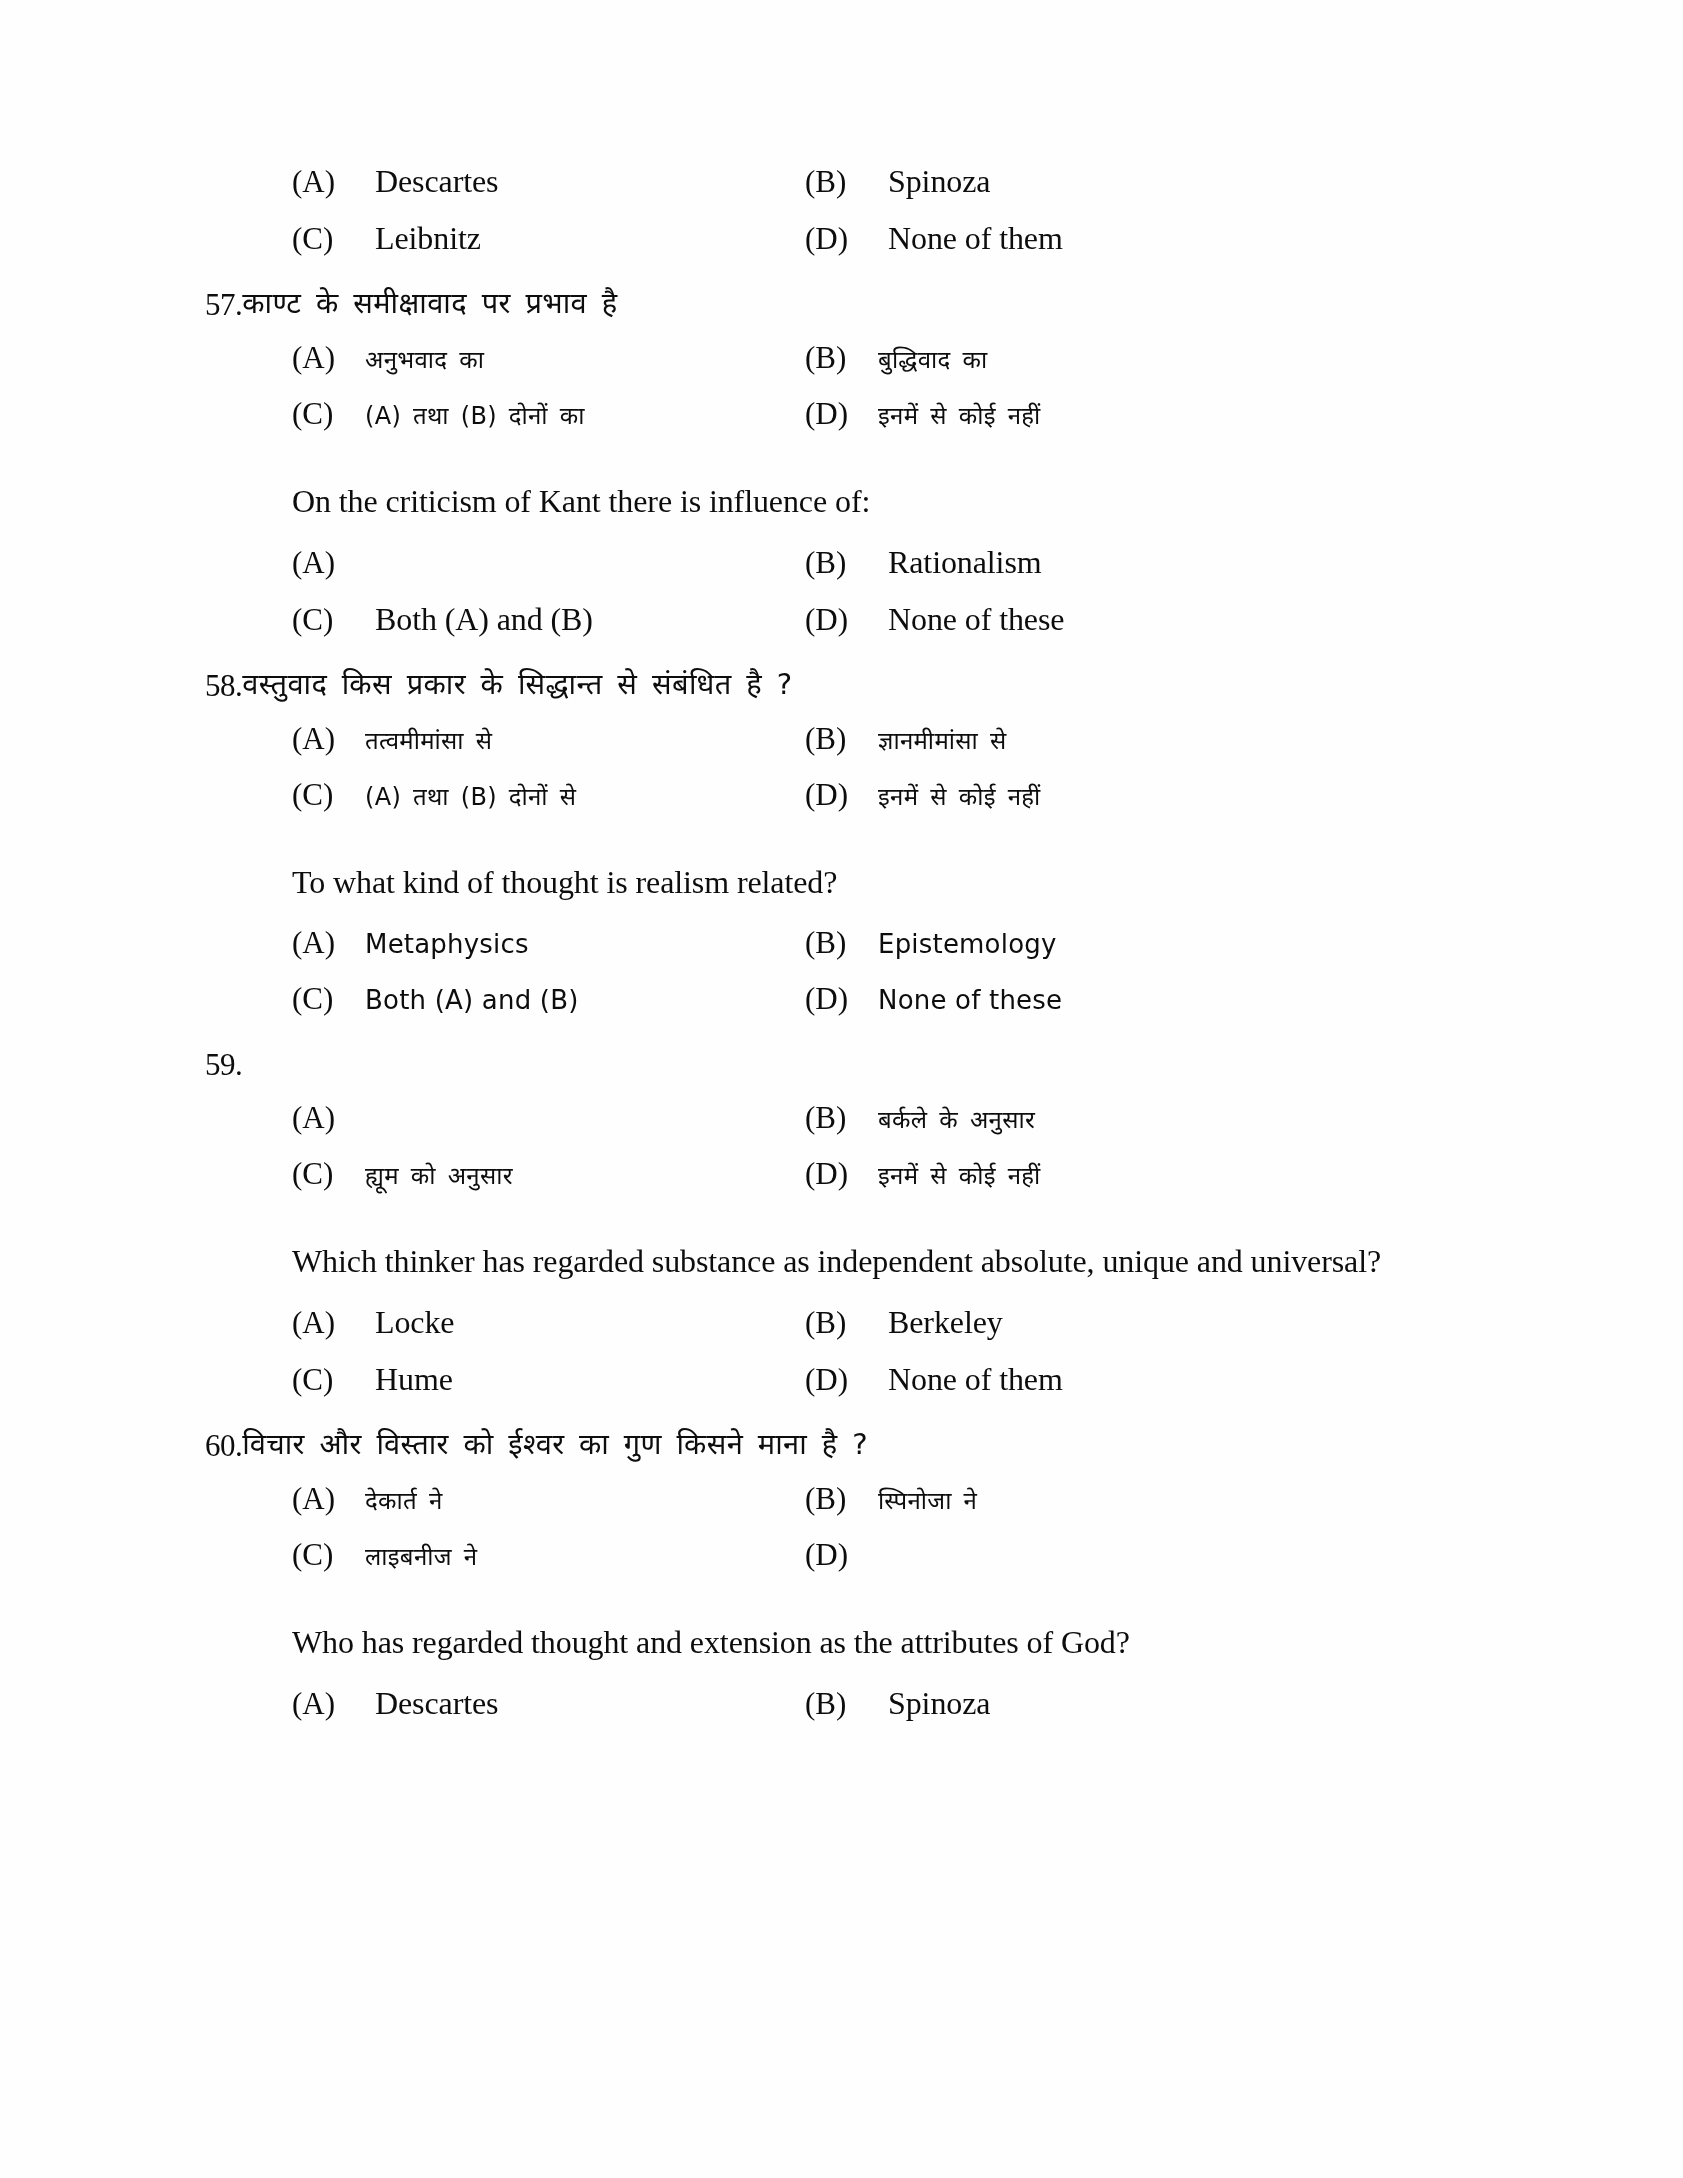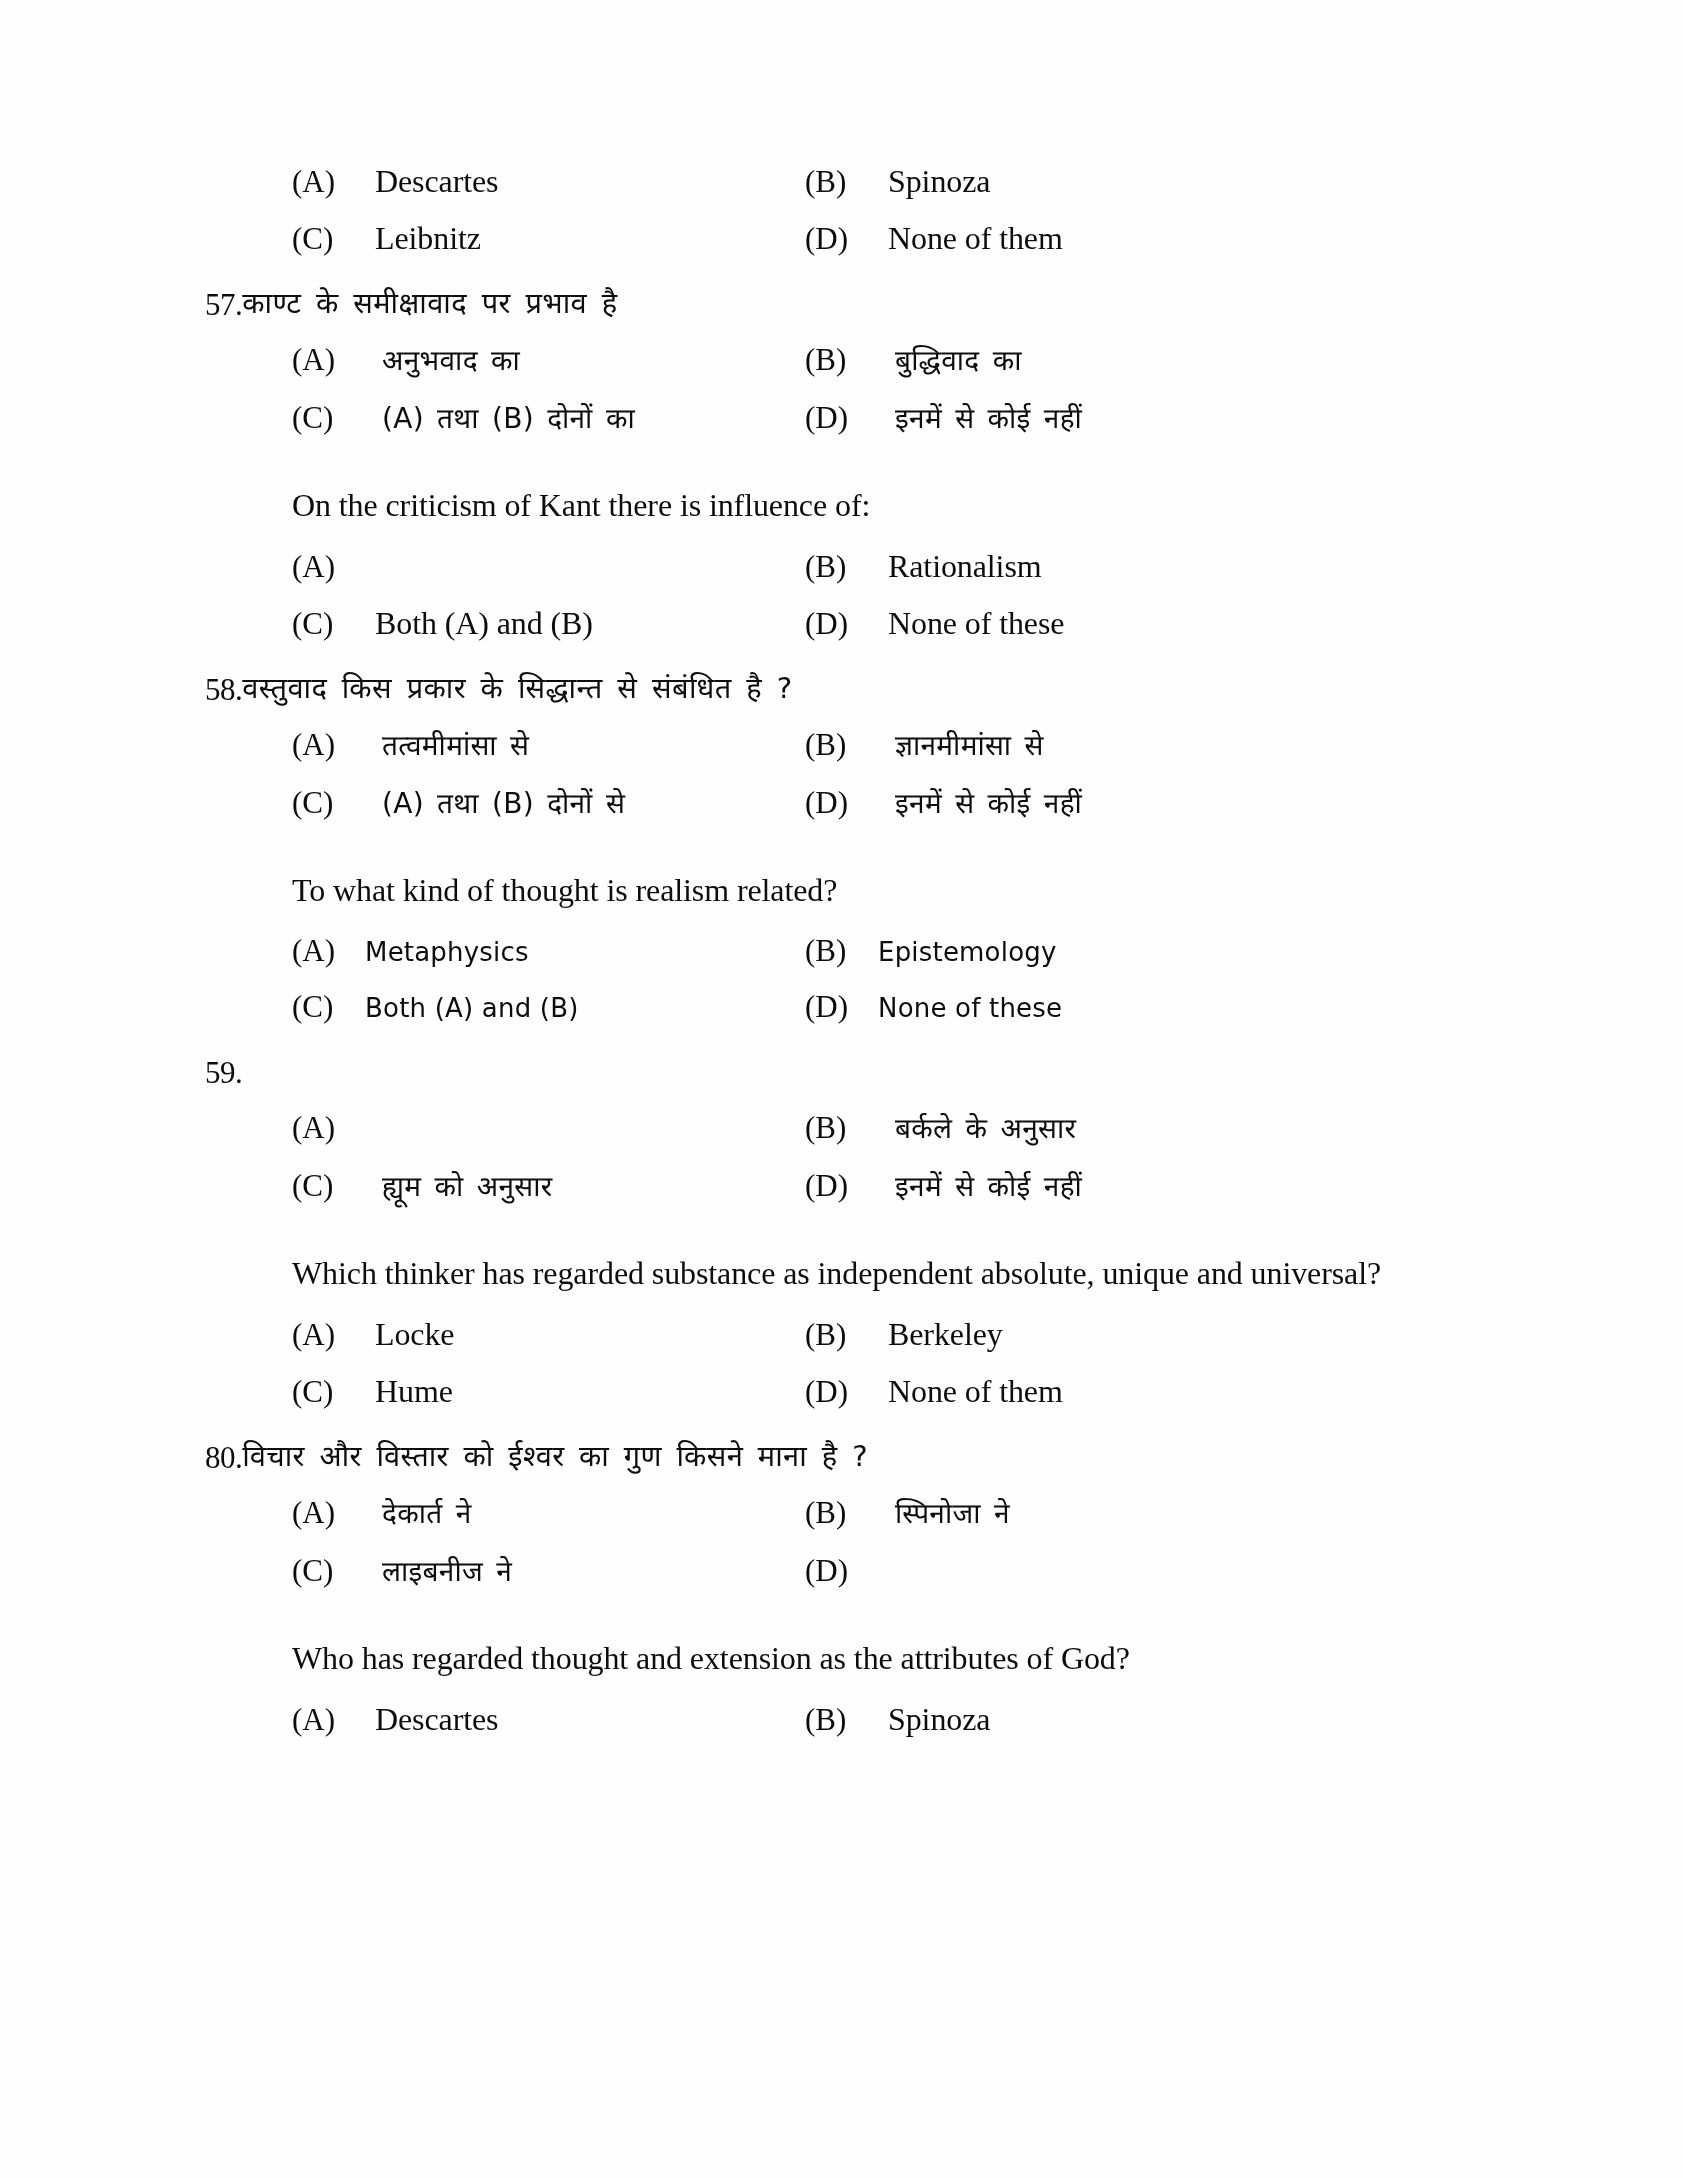--- a/index.html
+++ b/index.html
@@ -81,24 +81,23 @@
     font-size: 31px;
   }
   .opttext {
     flex: 1 1 auto;
     font-size: 32px;
     letter-spacing: -0.1px;
   }
   
   .opttext.hi {
     font-family: "DejaVu Sans", sans-serif;
-    font-size: 28px;
+    font-size: 24px;
     letter-spacing: 0.3px;
     word-spacing: 4px;
-    margin-left: 17px;
   }
   
   .opttext.sans {
     font-family: "DejaVu Sans", sans-serif;
     font-size: 26px;
     letter-spacing: 0.2px;
   }
   .opttext.indent { padding-left: 10px; }
 
   .gap-sm { height: 10px; }
@@ -280,21 +279,21 @@
           <span class="optlabel">(C)</span>
           <span class="opttext indent">Hume</span>
         </div>
         <div class="optcell right">
           <span class="optlabel">(D)</span>
           <span class="opttext indent">None of them</span>
         </div>
       </div>
       <div class="gap-md"></div>
       <div class="qline">
-        <span class="qnum">80.</span>
+        <span class="qnum">60.</span>
         <span class="qtext-hi">विचार और विस्तार को ईश्वर का गुण किसने माना है ?</span>
       </div>
       <div class="gap-sm"></div>
       <div class="optrow">
         <div class="optcell left">
           <span class="optlabel">(A)</span>
           <span class="opttext hi">देकार्त ने</span>
         </div>
         <div class="optcell right">
           <span class="optlabel">(B)</span>

